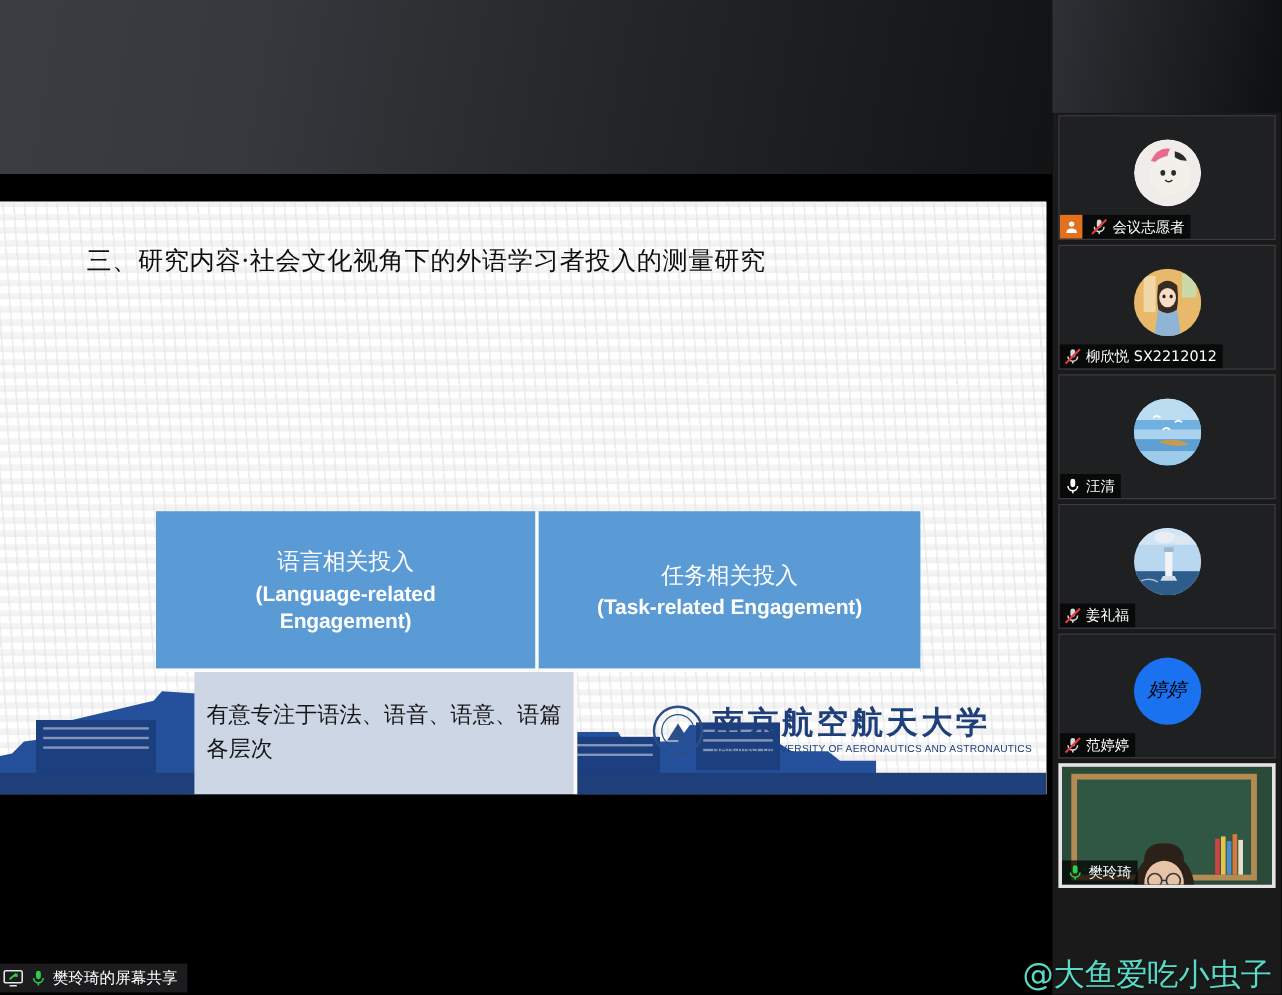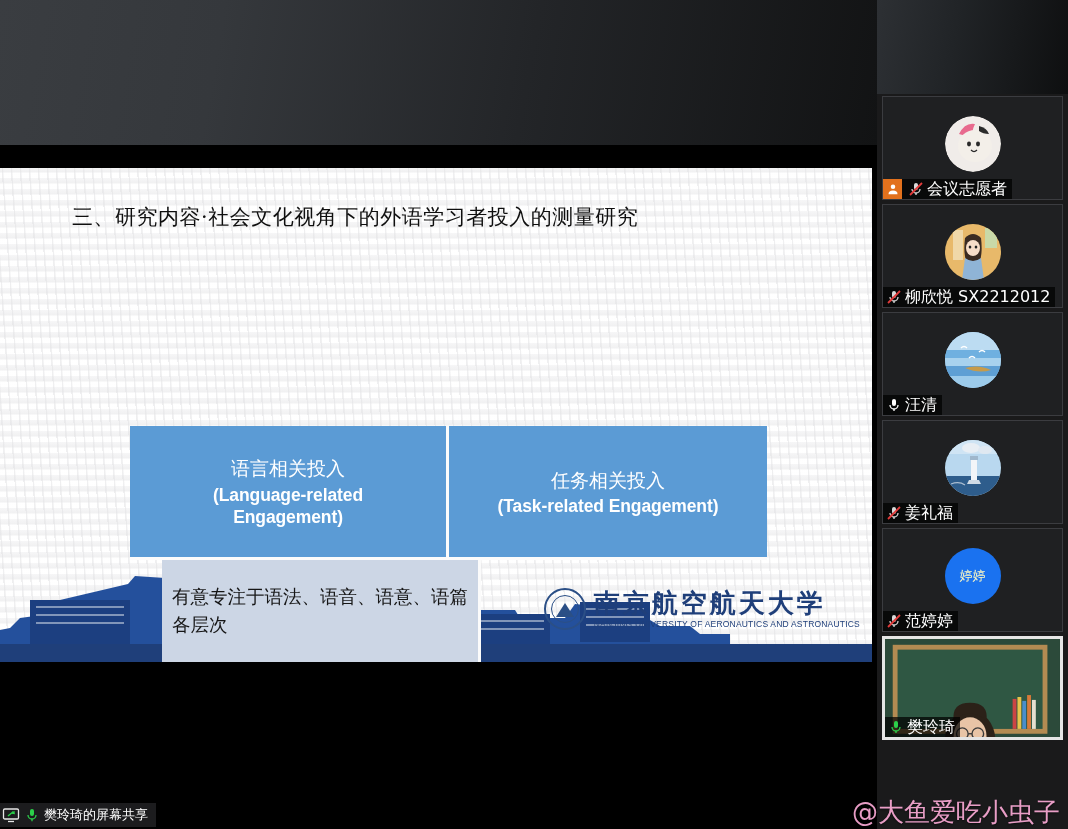--- a/index.html
+++ b/index.html
@@ -70,35 +70,35 @@
   #panel { position:absolute; left:877px; top:0; width:191px; height:829px; background:#1a1a1b; }
   #panel-top-blank { position:absolute; left:0; top:0; width:191px; height:94px;
                      background:linear-gradient(100deg,#2d3034 0%,#212427 40%,#0e0f10 100%); }
   .tile { position:absolute; left:5px; width:181px; height:104px; background:#232427;
           border:1px solid #3b3c40; overflow:hidden; }
   .tile.active { border:3px solid #e5e5e5; }
   .tile-video { position:absolute; inset:0; }
   .avatar { position:absolute; left:50%; top:46%; transform:translate(-50%,-50%);
             width:56px; height:56px; border-radius:50%; overflow:hidden; }
   .avatar.name-av { background:#1a72f0; display:flex; align-items:center; justify-content:center;
-            color:#fef9c3; font-size:13px; font-family:"DejaVu Sans",sans-serif; }
+            color:#000000; font-size:16px; font-family:"DejaVu Sans",sans-serif;font-style:italic; }
   .namebar { position:absolute; left:0; bottom:0; height:20px; display:flex; align-items:center;
              gap:3px; padding:0 5px 0 0; background:rgba(0,0,0,.72); }
-  .namebar .label { color:#fff; font-size:16px; white-space:nowrap;
+  .namebar .label { color:#fff; font-size:12px; white-space:nowrap;
              font-family:"DejaVu Sans","Liberation Sans",sans-serif; }
   .host-badge { width:19px; height:20px; background:#e2711d; display:flex;
              align-items:center; justify-content:center; flex:0 0 auto; }
   .mic { width:16px; height:16px; flex:0 0 auto; margin-left:3px; }
 
   
   #sharebar { position:absolute; left:0; top:803px; height:24px; display:flex; align-items:center;
               gap:4px; padding:0 8px 0 2px; background:rgba(30,30,32,.93); }
   #sharebar .label { color:#fff; font-size:13px; white-space:nowrap;
               font-family:"DejaVu Sans","Liberation Sans",sans-serif; }
-  #watermark { position:absolute; right:8px; top:795px; color:#f9a8d4; font-size:26px;
+  #watermark { position:absolute; right:8px; top:795px; color:#5eead4; font-size:26px;
               font-family:"DejaVu Sans","Liberation Sans",sans-serif; opacity:.93;
               text-shadow:0 1px 2px rgba(0,0,0,.6); white-space:nowrap;text-align:right; }
 </style>
 </head>
 <body>
 
 <div id="app">
 
   <div id="share-area">
     <div id="top-gray"></div>

